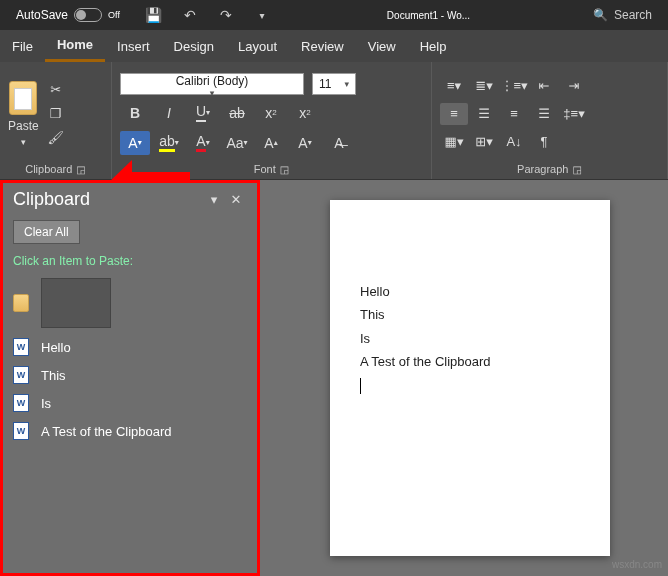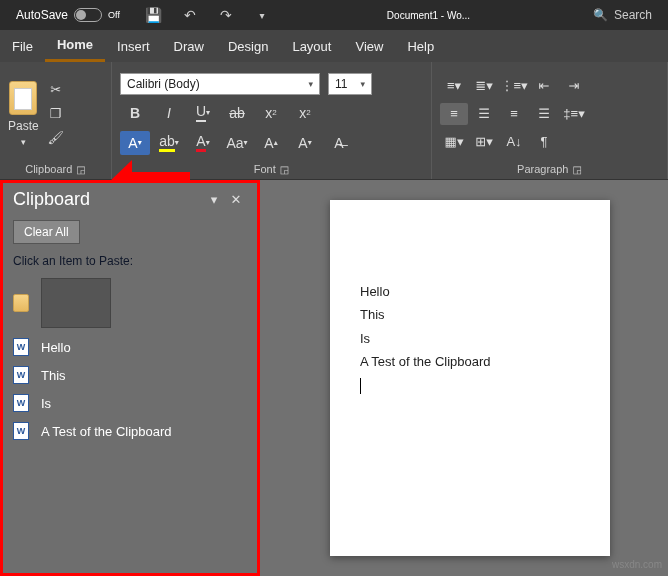--- a/index.html
+++ b/index.html
@@ -24,21 +24,21 @@
 .group { border-right: 1px solid #5a5a5a; display: flex; flex-direction: column; padding: 4px 8px 2px; }
 .group-body { flex: 1; display: flex; align-items: center; gap: 6px; }
 .group-label { text-align: center; font-size: 11px; color: #ccc; padding: 2px 0; display:flex; justify-content:center; align-items:center; gap:4px;}
 .big-btn { display: flex; flex-direction: column; align-items: center; gap: 4px; }
 .paste-icon { width: 28px; height: 34px; background: linear-gradient(#f7d488,#e7b960); border: 1px solid #c9a050; border-radius: 3px; position: relative; }
 .paste-icon::before { content:""; position:absolute; top:6px; left:4px; right:4px; bottom:4px; background:#fff; border:1px solid #ccc;}
 .mini-col { display:flex; flex-direction:column; gap:6px; }
 .mini { width:22px; height:18px; display:flex; align-items:center; justify-content:center; font-size:13px;}
 
 .font-combo { background:#fff; color:#222; border:1px solid #999; height:22px; display:flex; align-items:center; padding:0 6px; font-size:12px; }
-.font-name { width: 200px; justify-content:space-between; }
+.font-name { width: 184px; justify-content:space-between;flex-direction:column; }
 .font-size { width: 44px; justify-content:space-between; margin-left:4px;}
 .chev { font-size:9px; color:#555;}
 .font-rows { display:flex; flex-direction:column; gap:6px; }
 .font-row { display:flex; gap:4px; align-items:center;}
 .fbtn { width:30px; height:24px; display:flex; align-items:center; justify-content:center; font-size:14px;}
 .fbtn.hl { background:#3e6db5; color:#fff; border-radius:2px;}
 .underline-bar { border-bottom:2px solid; padding-bottom:1px; }
 
 .para-rows { display:flex; flex-direction:column; gap:6px;}
 .para-row { display:flex; gap:2px; align-items:center;}
@@ -52,21 +52,21 @@
 .arrow-head { position:absolute; left:108px; top:160px; width:0; height:0; border-top:23px solid transparent; border-bottom:23px solid transparent; border-right:24px solid #ff0000; }
 
 
 .lower { position:absolute; top:180px; bottom:0; left:0; right:0; display:flex; background:#717171;}
 .clipboard-pane { width:260px; background:#6e6e6e; border:3px solid #ff0000; color:#fff; display:flex; flex-direction:column; }
 .pane-header { display:flex; align-items:center; padding:6px 10px; font-size:18px; font-weight:300;}
 .pane-header .spacer{flex:1;}
 .pane-header .pbtn2 { width:22px; text-align:center; font-size:13px; color:#ddd; cursor:pointer; }
 .pane-buttons { display:flex; gap:8px; padding:4px 10px;}
 .pane-buttons button { background:#8a8a8a; color:#fff; border:1px solid #555; padding:4px 10px; font-size:12px; cursor:pointer;}
-.pane-hint { padding:6px 10px; font-size:12px; color:#0f172a;}
+.pane-hint { padding:6px 10px; font-size:12px; color:#86efac;}
 .pane-items { padding:4px 10px; display:flex; flex-direction:column; gap:10px; font-size:13px;}
 .pane-item { display:flex; align-items:center; gap:12px; cursor:pointer;}
 .doc-icon { width:16px; height:18px; background:#fff; border:1px solid #2b579a; position:relative; font-size:9px; color:#2b579a; display:flex; align-items:center; justify-content:center;}
 .doc-icon::after{content:"W"; font-weight:bold;}
 .paste-thumb { width:16px; height:18px; background: linear-gradient(#f7d488,#e7b960); border:1px solid #c9a050; border-radius:2px;}
 .preview-box { width:70px; height:50px; background:#555; border:1px solid #444; padding:4px; font-size:6px; color:#ccc;}
 
 .doc-area { flex:1; background:#717171; padding:20px 0 0 70px;}
 .page { width:280px; height:356px; background:#fff; box-shadow:0 2px 8px rgba(0,0,0,0.4); padding:80px 30px 30px; font-size:13px; color:#222; line-height:1.8;}
 .cursor-line { border-left:1px solid #000; height:16px; display:inline-block; vertical-align:middle;}
@@ -92,23 +92,23 @@
   <div class="search">
     <span>🔍</span>
     <span>Search</span>
   </div>
 </div>
 
 <div class="tabs">
   <div class="tab">File</div>
   <div class="tab active">Home</div>
   <div class="tab">Insert</div>
-  <div class="tab">Draw</div>
   <div class="tab">Design</div>
   <div class="tab">Layout</div>
+  <div class="tab">Review</div>
   <div class="tab">View</div>
   <div class="tab">Help</div>
 </div>
 
 <div class="ribbon">
 
   <div class="group" style="width:112px;">
     <div class="group-body">
       <div class="big-btn">
         <div class="paste-icon"></div>

